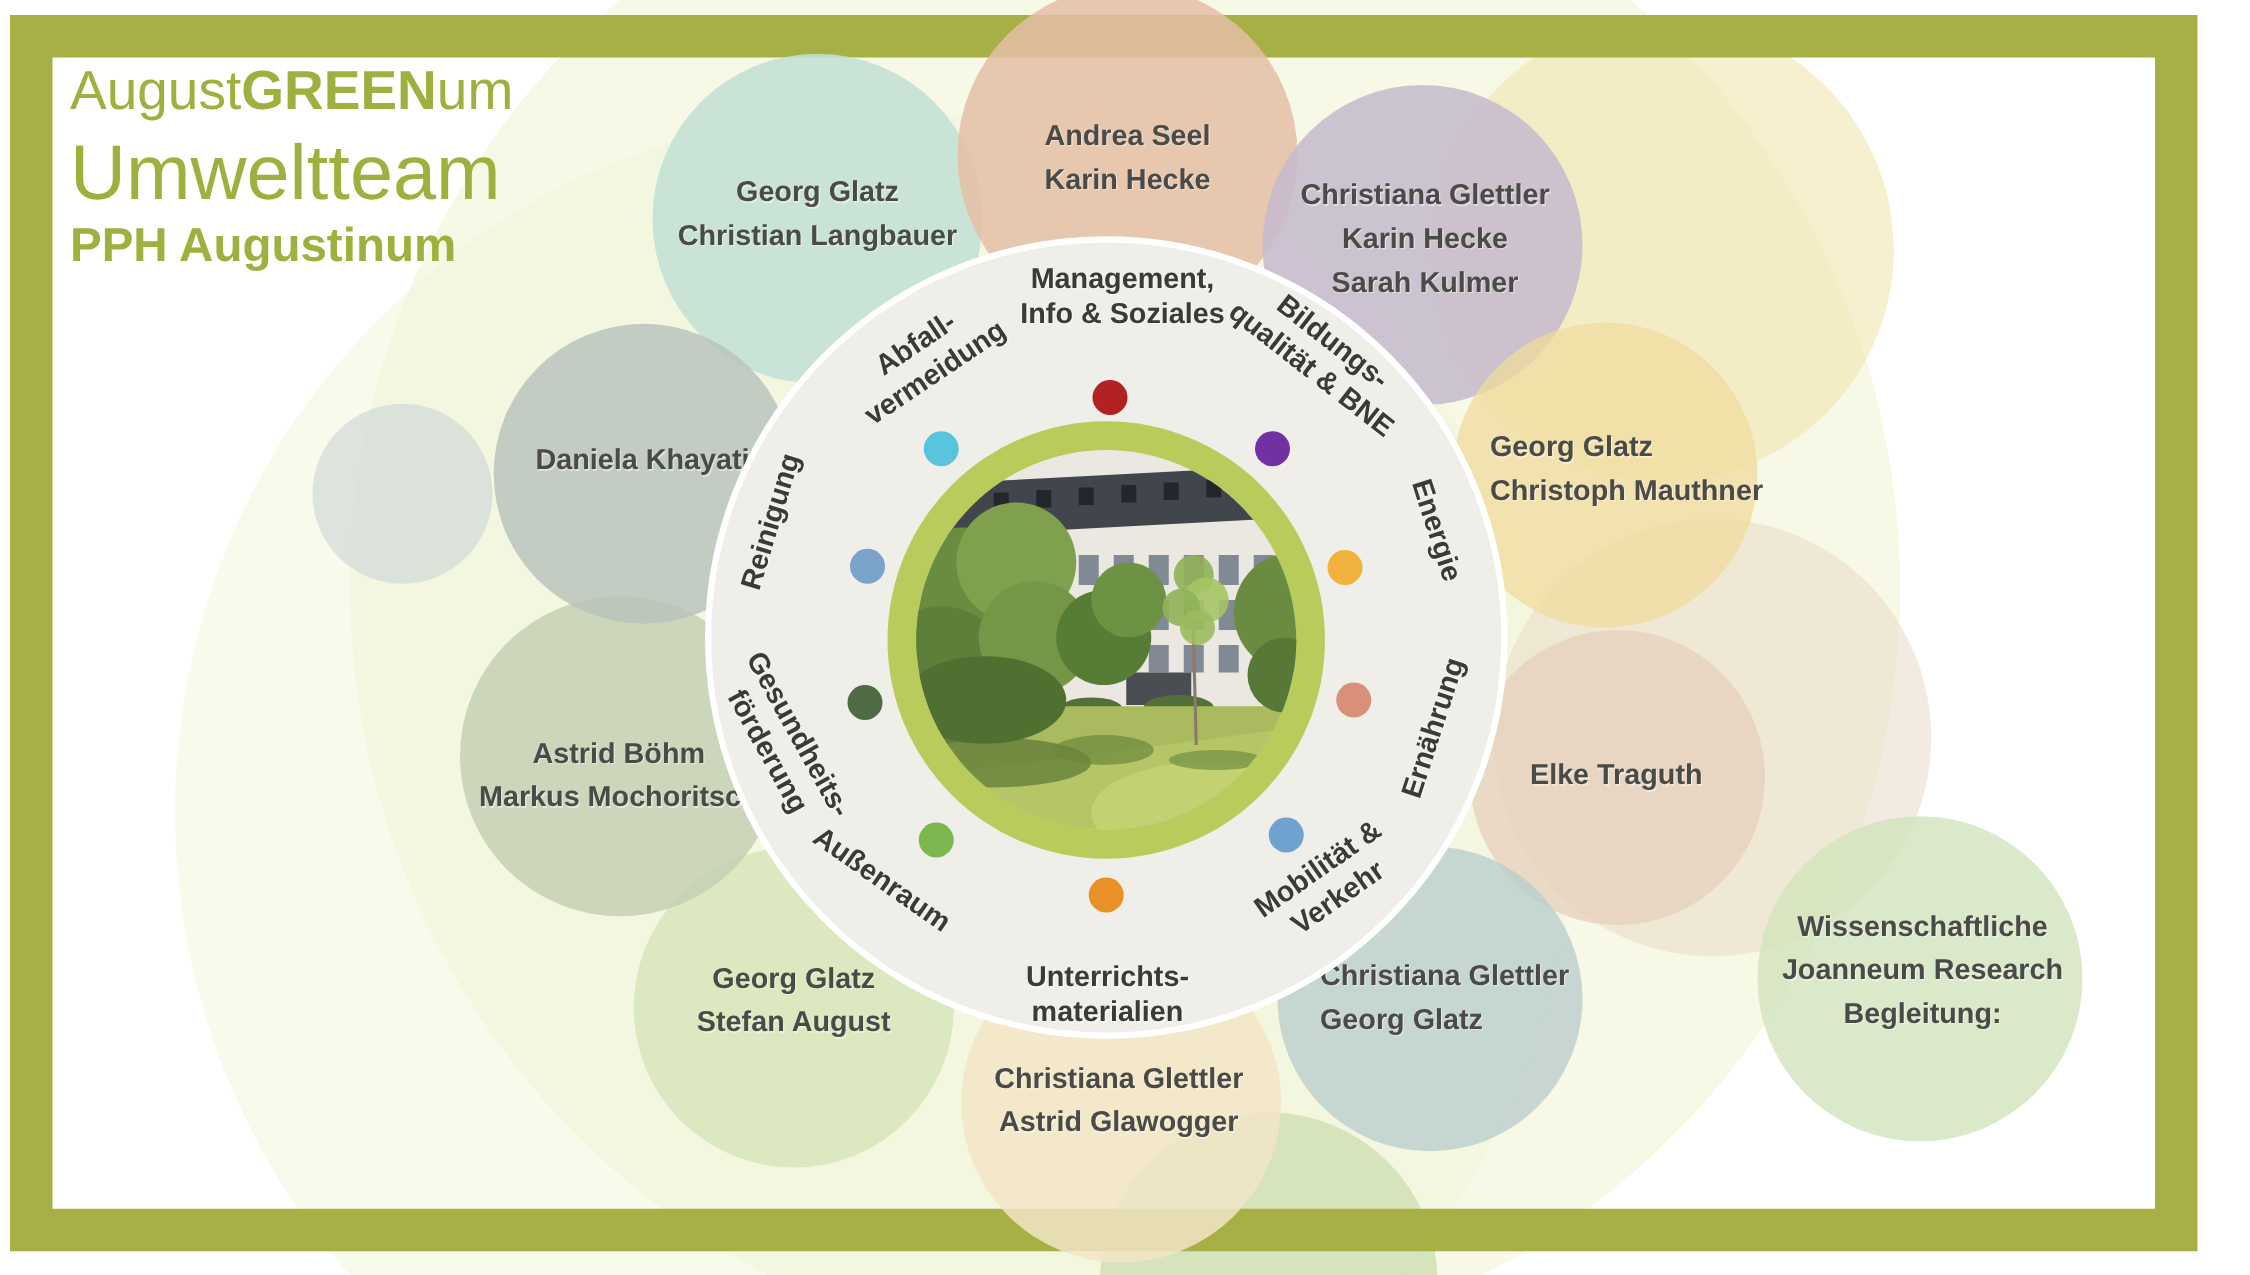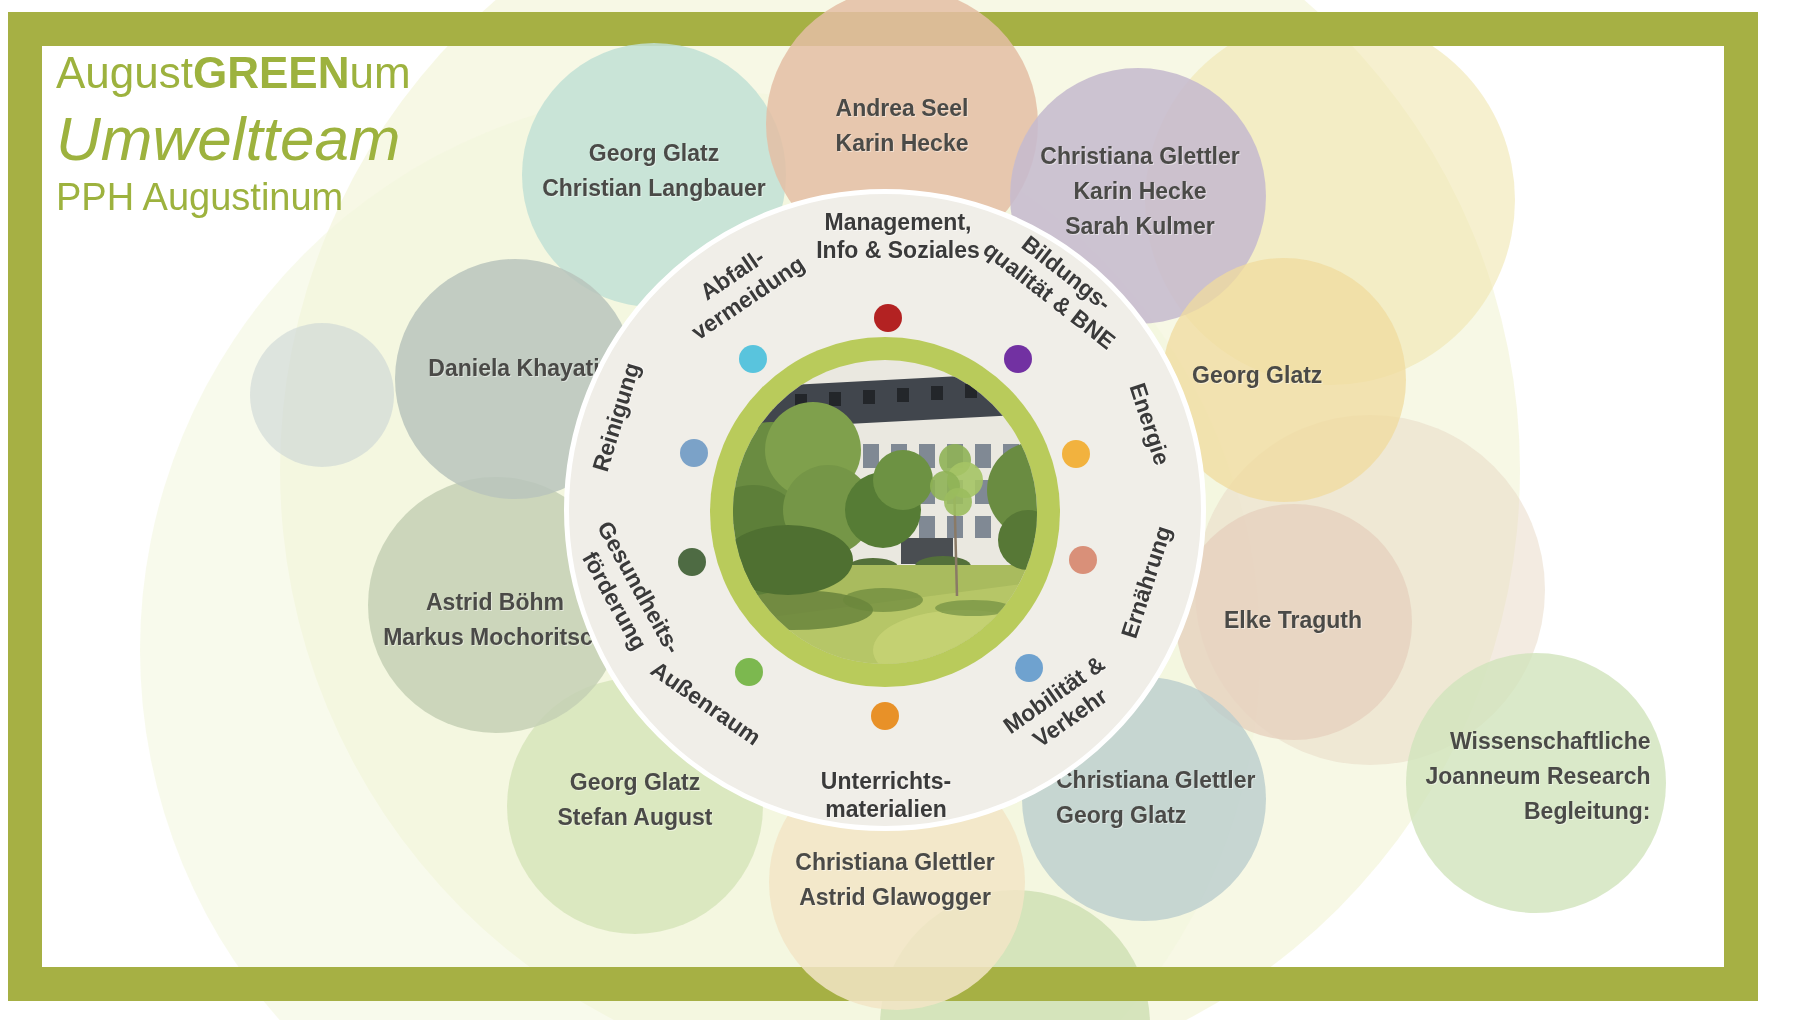--- a/index.html
+++ b/index.html
@@ -49,22 +49,22 @@
 
   #green-ring{
     position:absolute;left:710px;top:337px;width:350px;height:350px;
     border-radius:50%;background:var(--ring-green,#b9cb5b);
   }
   #center-photo{position:absolute;left:733px;top:360px;width:304px;height:304px;}
 
   
   .t-line1{font-size:44px;line-height:66px;font-weight:400;}
   .t-line1 .hl{font-weight:700;}
-  .t-line2{font-size:62px;line-height:66px;font-weight:400;font-style:italic;}
-  .t-line3{font-size:38px;line-height:50px;font-weight:400;}
+  .t-line2{font-size:62px;line-height:66px;font-weight:400;}
+  .t-line3{font-size:38px;line-height:50px;font-weight:700;}
 </style>
 </head>
 <body>
 
 <div id="canvas">
 
   <div id="bg-layer">
       <div class="bgc" style="left: 280px; top: -150px; width: 1240px; height: 1240px; background: rgba(245, 246, 222, 0.8);"></div>
       <div class="bgc" style="left: 140px; top: 90px; width: 1120px; height: 1120px; background: rgba(243, 245, 220, 0.55);"></div>
       <div class="bgc" style="left: 1145px; top: 15px; width: 370px; height: 370px; background: rgba(240, 230, 175, 0.6);"></div>
@@ -88,27 +88,28 @@
       </div>
       <div class="bubble" style="left: 1010px; top: 68px; width: 256px; height: 256px; background: rgba(198, 187, 206, 0.88);"></div>
       <div class="bubble-label center" style="left: 1140px; top: 191px;">
         <span>Christiana Glettler</span>
         <span>Karin Hecke</span>
         <span>Sarah Kulmer</span>
       </div>
       <div class="bubble" style="left: 1162px; top: 258px; width: 244px; height: 244px; background: rgba(240, 219, 158, 0.75);"></div>
       <div class="bubble-label left" style="left: 1192px; top: 375px;">
         <span>Georg Glatz</span>
+        <span>Christoph Mauthner</span>
       </div>
       <div class="bubble" style="left: 1176px; top: 504px; width: 236px; height: 236px; background: rgba(230, 209, 190, 0.8);"></div>
       <div class="bubble-label center" style="left: 1293px; top: 620px;">
         <span>Elke Traguth</span>
       </div>
       <div class="bubble" style="left: 1406px; top: 653px; width: 260px; height: 260px; background: rgba(209, 227, 187, 0.8);"></div>
-      <div class="bubble-label center" style="left: 1538px; top: 776px; text-align: right;">
+      <div class="bubble-label center" style="left: 1538px; top: 776px;">
         <span>Wissenschaftliche</span>
         <span>Joanneum Research</span>
         <span>Begleitung:</span>
       </div>
       <div class="bubble" style="left: 1022px; top: 677px; width: 244px; height: 244px; background: rgba(186, 205, 205, 0.8);"></div>
       <div class="bubble-label left" style="left: 1056px; top: 798px;">
         <span>Christiana Glettler</span>
         <span>Georg Glatz</span>
       </div>
       <div class="bubble" style="left: 769px; top: 754px; width: 256px; height: 256px; background: rgba(242, 229, 197, 0.85);"></div>

